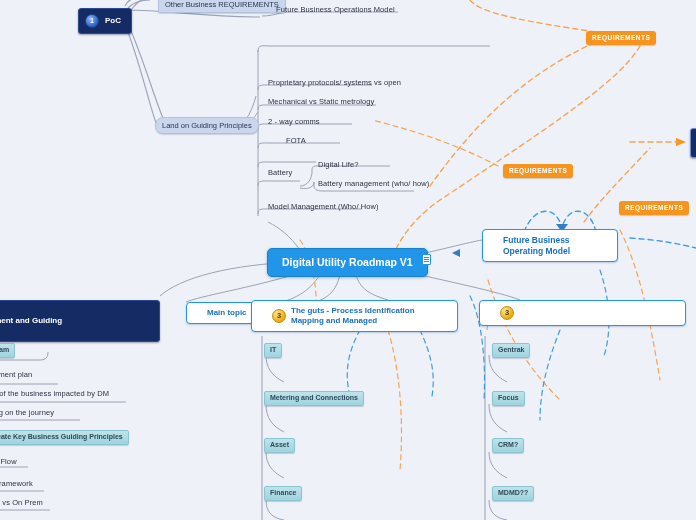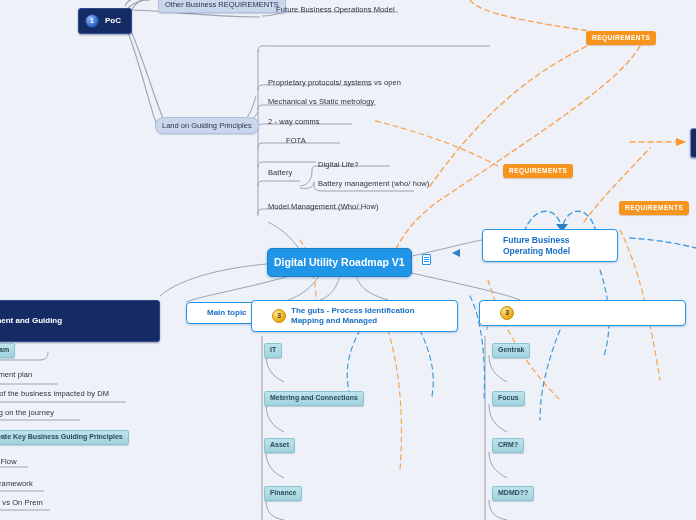--- a/index.html
+++ b/index.html
@@ -97,21 +97,21 @@
   }
 
   
   .title-node {
     font-size: 10.5px;
     font-weight: bold;
     color: #ffffff;
     background: #2196e8;
     border: 1px solid #1b7fc8;
     border-radius: 5px;
-    padding: 7px 6px;
+    padding: 7px 14px;
     box-shadow: 0 1px 3px rgba(20,80,140,.35);
   }
   .note-icon {
     position: absolute;
     width: 9px; height: 11px;
     border: 1px solid #2196e8;
     border-radius: 1px;
     background: #fff;
     display: flex; flex-direction: column; justify-content: center;
     gap: 1.4px;

